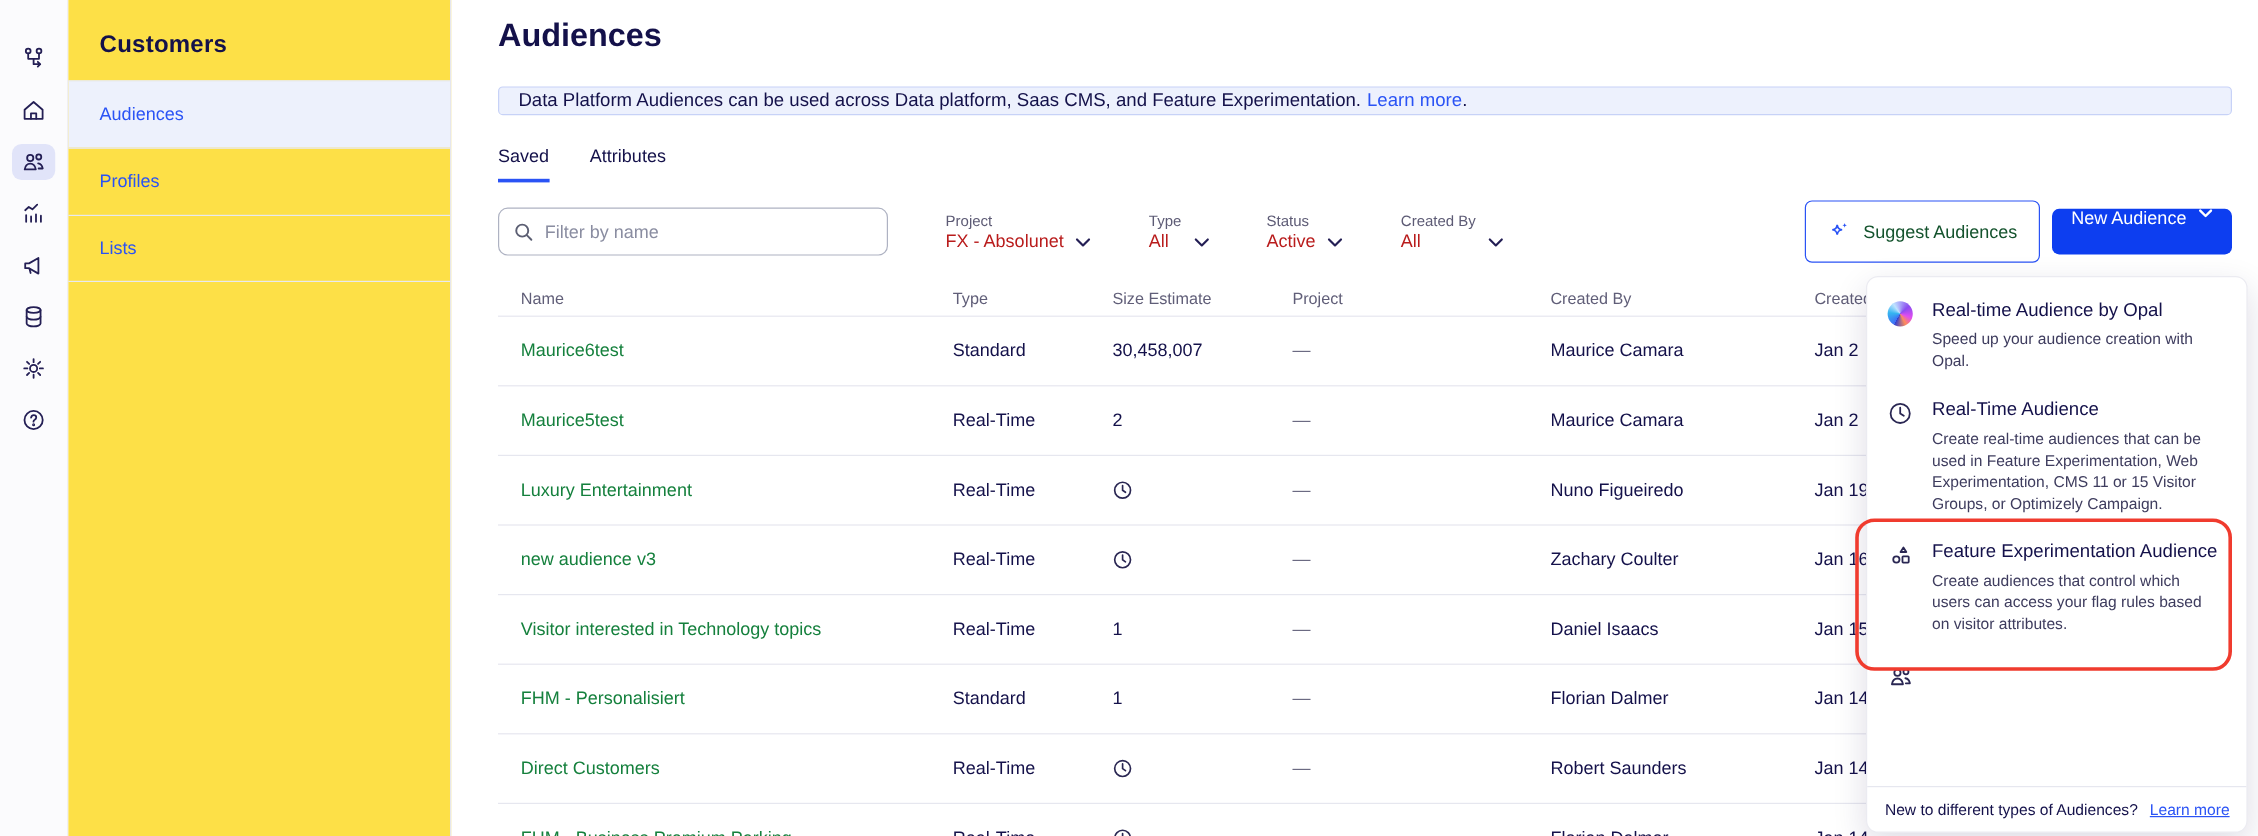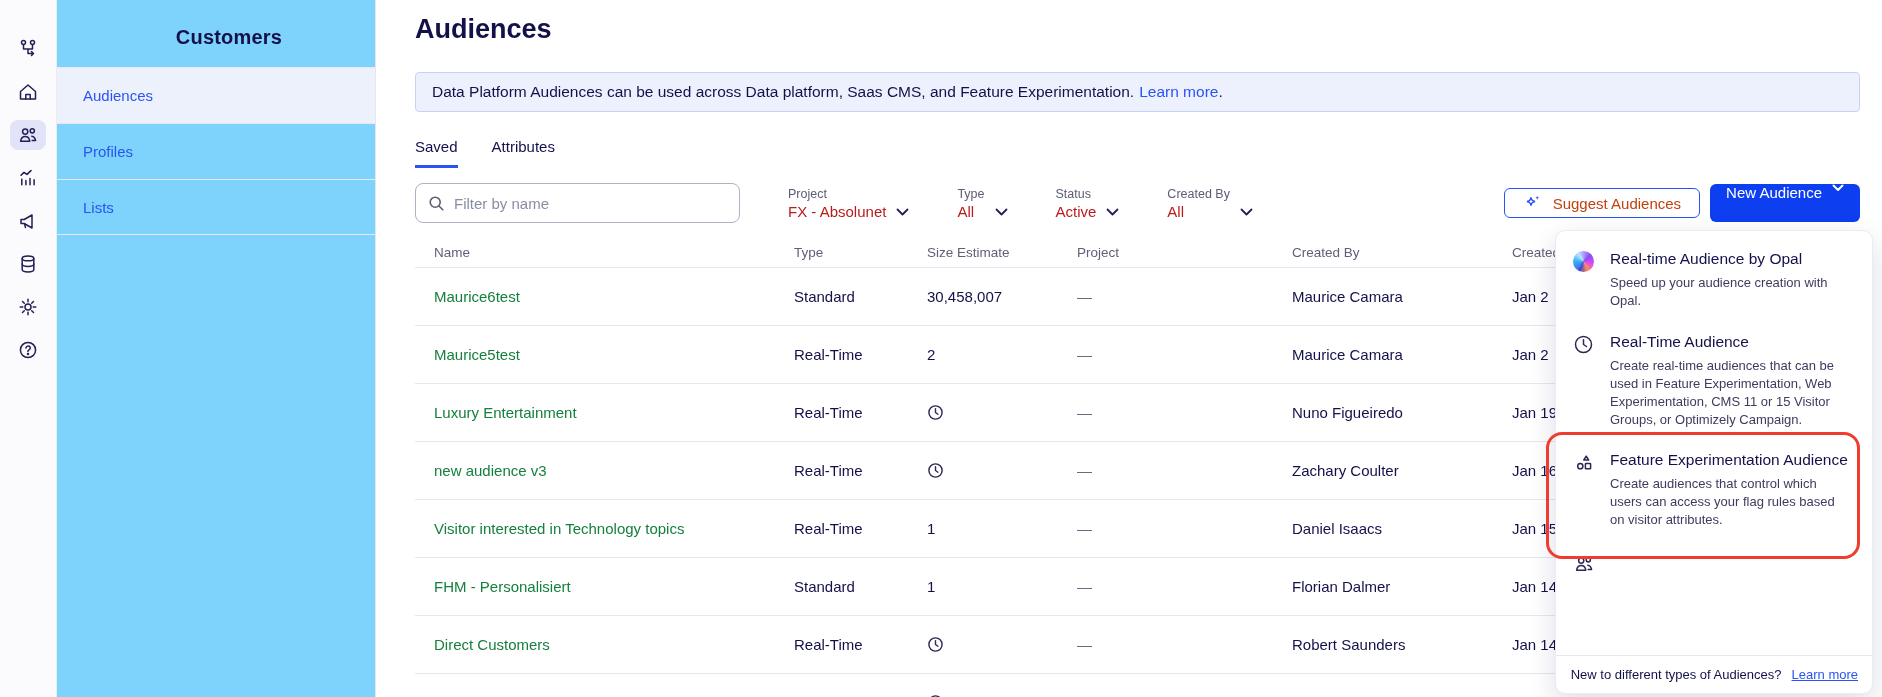--- a/index.html
+++ b/index.html
@@ -7,50 +7,50 @@
   body { font-family:"Liberation Sans","DejaVu Sans",sans-serif; background:#fff; color:#14114a; }
   .screen { position:relative; width:1882px; height:697px; overflow:hidden; background:#fff; }
 
   
   .rail { position:absolute; left:0; top:0; width:57px; height:697px; background:#fbfbfd; border-right:1px solid #ebebf2; display:flex; flex-direction:column; align-items:center; padding-top:34px; gap:13px; }
   .rail-btn { width:36px; height:30px; display:flex; align-items:center; justify-content:center; border-radius:8px; cursor:pointer; color:#241f55; }
   .rail-btn.active { background:#e1e4f9; }
   .rail-btn svg { stroke:#241f55; fill:none; stroke-width:1.5; stroke-linecap:round; stroke-linejoin:round; }
 
   
-  .sidebar { position:absolute; left:57px; top:0; width:319px; height:697px; background:#7dd3fc; border-right:1px solid #e5e6ee;text-align:center; }
+  .sidebar { position:absolute; left:57px; top:0; width:319px; height:697px; background:#fde047; border-right:1px solid #e5e6ee; }
   .sidebar h2 { font-size:20px; font-weight:700; color:#14114a; padding:26px 0 18px 26px; letter-spacing:.2px; }
   .side-item { height:56px; display:flex; align-items:center; padding-left:26px; font-size:15px; color:#2a53f5; border-top:1px solid #e8e9f0; cursor:pointer; }
   .side-item:last-child { border-bottom:1px solid #e8e9f0; }
   .side-item.active { background:#edf1fc; }
 
   
   .main { position:absolute; left:376px; top:0; width:1506px; height:697px; padding:14px 22px 0 39px; }
   .page-title { font-size:27px; font-weight:600; color:#14114a; }
-  .banner { margin-top:27px; height:40px; background:#edf1fd; border:1px solid #c7d2f7; border-radius:4px; display:flex; align-items:center; padding:0 16px; font-size:15.5px; color:#14114a; }
+  .banner { margin-top:27px; height:24px; background:#edf1fd; border:1px solid #c7d2f7; border-radius:4px; display:flex; align-items:center; padding:0 16px; font-size:15.5px; color:#14114a; }
   .banner a { color:#2a53f5; text-decoration:none; margin-left:5px; }
 
   .tabs { margin-top:26px; display:flex; gap:34px; }
   .tab { font-size:15px; color:#14114a; padding-bottom:10px; cursor:pointer; border-bottom:3px solid transparent; }
   .tab.active { border-bottom-color:#2a53f5; font-weight:500; }
 
   .toolbar { margin-top:15px; display:flex; align-items:center; }
   .search-box { width:325px; height:40px; border:1px solid #aeb2c2; border-radius:8px; display:flex; align-items:center; padding:0 12px; gap:9px; background:#fff; }
   .search-box svg { stroke:#5c5f73; fill:none; stroke-width:1.6; stroke-linecap:round; }
   .search-box input { border:none; outline:none; flex:1; font-size:15px; font-family:inherit; color:#14114a; background:transparent; }
   .search-box input::placeholder { color:#8a8da1; }
 
   .filter { margin-left:48px; display:flex; align-items:flex-end; gap:10px; cursor:pointer; }
   .filter .f-text { display:flex; flex-direction:column; gap:2px; }
   .f-label { font-size:12.5px; color:#5d5b75; }
   .f-value { font-size:15px; color:#b91c1c; }
   .filter svg { stroke:#241f55; fill:none; stroke-width:1.8; stroke-linecap:round; stroke-linejoin:round; margin-bottom:4px; }
 
   .toolbar-spacer { flex:1; }
-  .btn-suggest { height:30px; border:1.5px solid #2a53f5; border-radius:6px; background:#fff; color:#c2410c; font-size:15px; font-family:inherit; display:flex; align-items:center; gap:10px; padding:0 18px; cursor:pointer; }
+  .btn-suggest { height:52px; border:1.5px solid #2a53f5; border-radius:6px; background:#fff; color:#14532d; font-size:15px; font-family:inherit; display:flex; align-items:center; gap:10px; padding:0 18px; cursor:pointer; }
   .btn-suggest svg { stroke:#2a53f5; fill:none; stroke-width:1.4; }
   .btn-new { height:38px; margin-left:10px; border:none; border-radius:6px; background:#0d3ef0; color:#fff; font-size:15px; font-family:inherit; display:flex; align-items:flex-start; gap:10px; padding:0 16px; cursor:pointer; }
   .btn-new svg { stroke:#fff; fill:none; stroke-width:2; stroke-linecap:round; stroke-linejoin:round; }
 
   
   .table { margin-top:14px; }
   .trow { display:grid; grid-template-columns:360px 133px 150px 215px 220px 1fr; align-items:center; padding-left:19px; }
   .thead { height:31px; border-bottom:1px solid #e6e7ef; }
   .thead span { font-size:13.5px; color:#605e78; }
   .tbody .trow { height:58px; border-bottom:1px solid #e6e7ef; font-size:15px; color:#14114a; }

